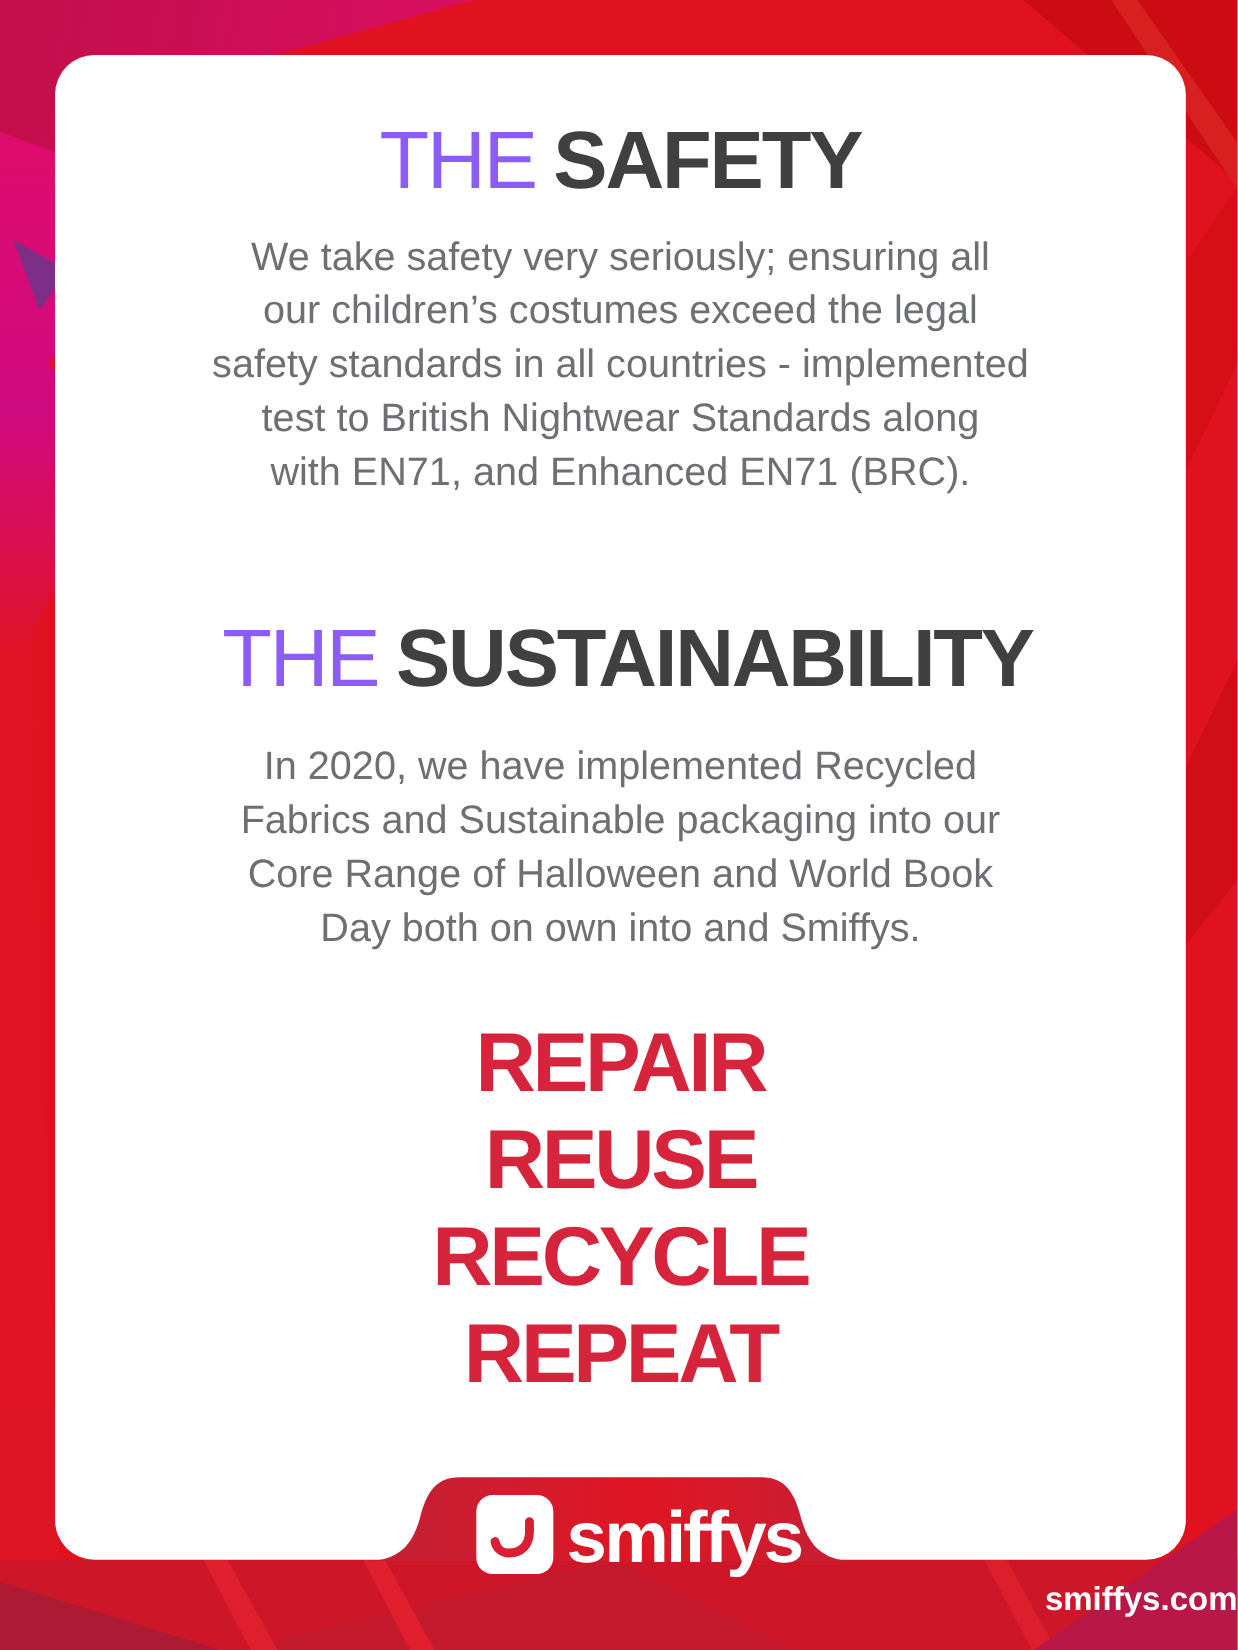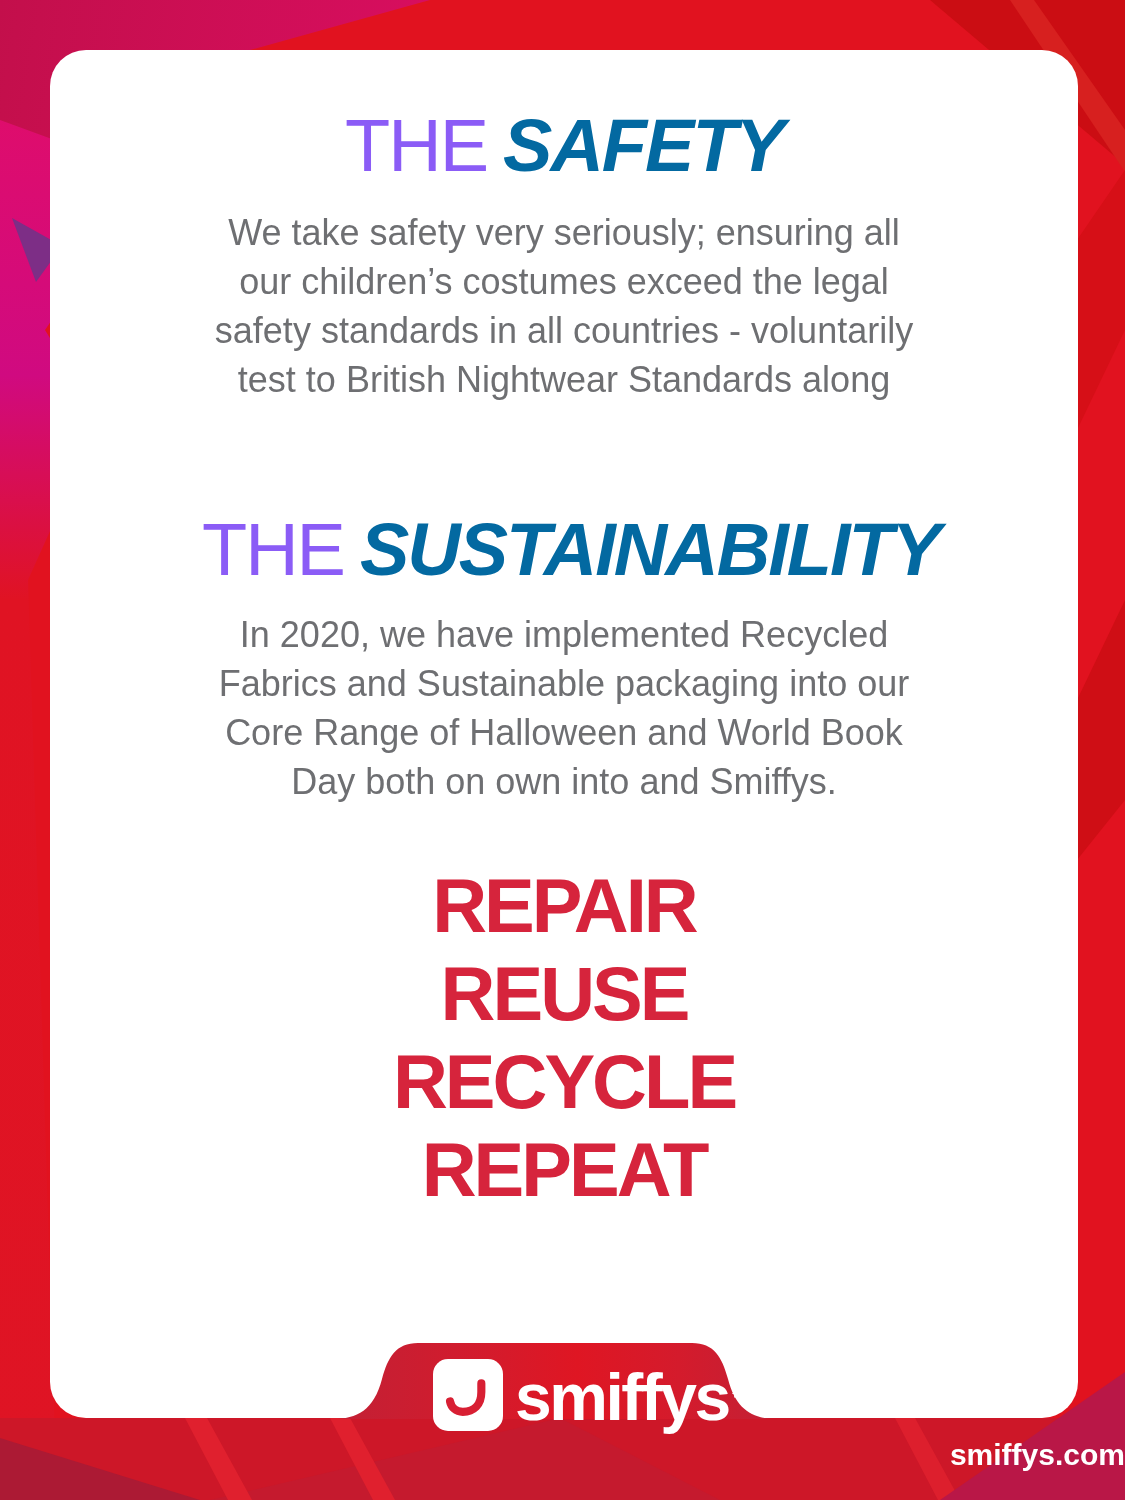--- a/index.html
+++ b/index.html
@@ -28,24 +28,24 @@
   .bg-b-streak3{background:#dd1f2d;clip-path:polygon(895px 1418px,915px 1418px,960px 1500px,938px 1500px);}
   .bg-b-mag{background:#b91747;clip-path:polygon(1125px 1372px,1125px 1500px,940px 1500px);}
 
   
   .card{
     position:absolute;left:50px;top:50px;width:1028px;height:1368px;
     background:#ffffff;border-radius:36px;z-index:2;text-align:center;
   }
   .h-title{margin:50px 0 0;font-size:74px;line-height:92px;font-weight:400;letter-spacing:-2px;}
   .h-title .prefix{color:#8b5cf6;font-weight:400;}
-  .h-title .emph{color:#0369a1;font-weight:700;margin-left:16px;font-style:italic;}
+  .h-title .emph{color:#404040;font-weight:700;margin-left:16px;}
   .h-title.sust{margin-top:100px;margin-left:13px;}
   .para{margin:16px 0 0;color:#6e6f72;font-size:36px;line-height:49px;font-weight:300;}
-  .para.second{margin-top:14px;}
+  .para.second{margin-top:26px;}
   .para div{white-space:nowrap;}
   .slogan{margin:56px 0 1px;color:#d6243c;font-size:76px;line-height:88px;font-weight:700;letter-spacing:-3px;text-align:center;}
 
   
   .tab-svg{position:absolute;left:325px;top:1331px;z-index:3;}
   .brand-row{position:absolute;left:433px;top:1356px;z-index:4;display:flex;align-items:center;}
   .logo-square{width:70px;height:72px;background:#ffffff;border-radius:15px;margin-top:3px;
     display:flex;align-items:center;justify-content:center;}
   .wordmark{color:#ffffff;font-size:66px;line-height:66px;font-weight:700;letter-spacing:-2.5px;
     margin-left:12px;margin-top:6px;}
@@ -73,22 +73,23 @@
 
 <div class="card">
 
   <h1 class="h-title">
     <span class="prefix">THE</span><span class="emph">SAFETY</span>
   </h1>
 
   <div class="para">
     <div>We take safety very seriously; ensuring all</div>
     <div>our children’s costumes exceed the legal</div>
-    <div>safety standards in all countries - voluntarily</div>
+    <div>safety standards in all countries - implemented</div>
     <div>test to British Nightwear Standards along</div>
+    <div>with EN71, and Enhanced EN71 (BRC).</div>
   </div>
 
   <h1 class="h-title sust">
     <span class="prefix">THE</span><span class="emph">SUSTAINABILITY</span>
   </h1>
 
   <div class="para second">
     <div>In 2020, we have implemented Recycled</div>
     <div>Fabrics and Sustainable packaging into our</div>
     <div>Core Range of Halloween and World Book</div>

